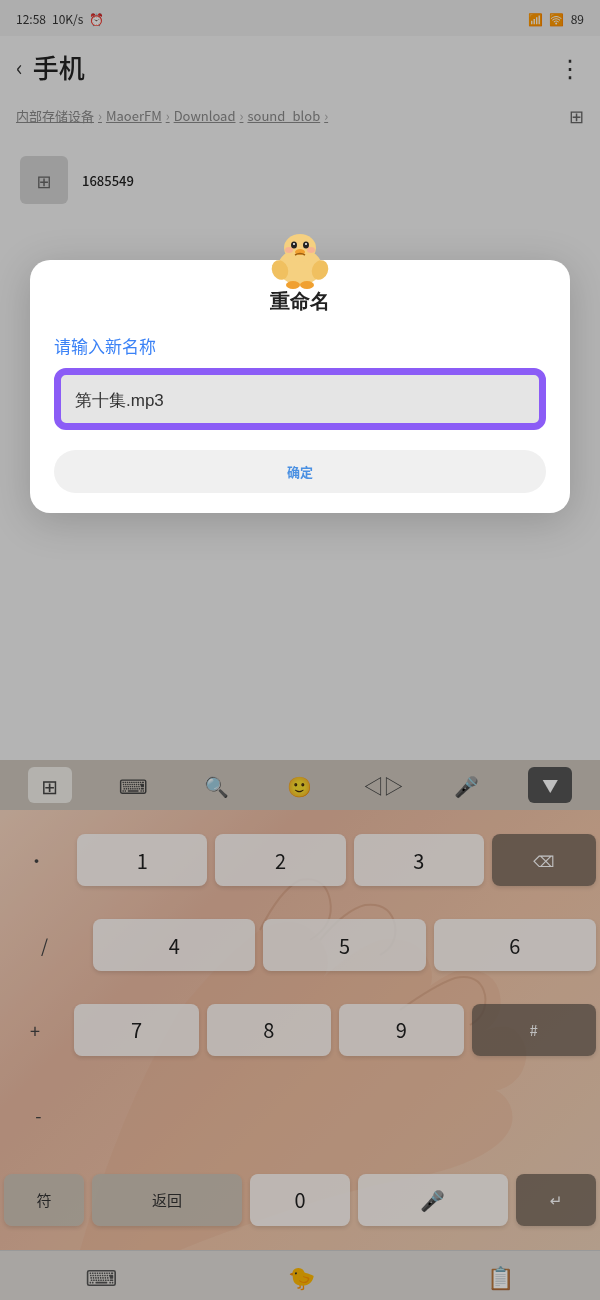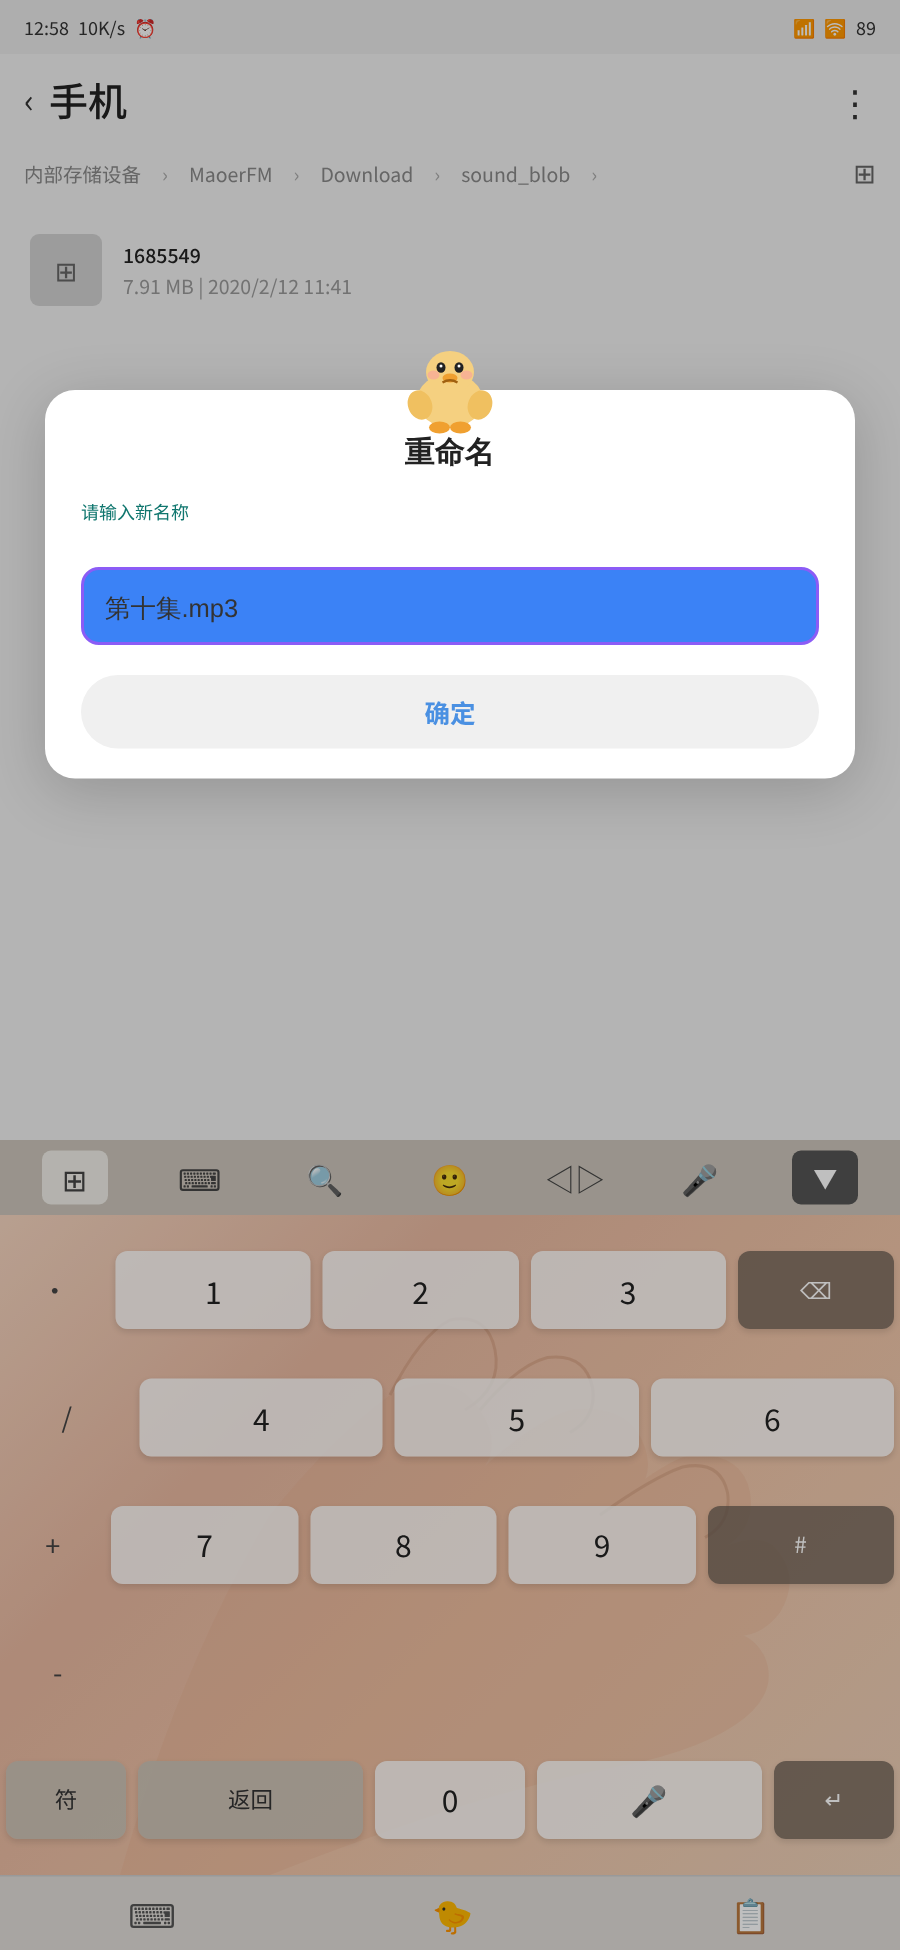--- a/index.html
+++ b/index.html
@@ -41,21 +41,21 @@
     .nav-more { font-size: 24px; color: #333; cursor: pointer; letter-spacing: 2px; }
 
     
     .breadcrumb {
       background: #f0f0f0;
       padding: 6px 16px 10px 16px;
       display: flex;
       align-items: center;
       justify-content: space-between;
     }
-    .breadcrumb-path { display: flex; align-items: center; gap: 14px; font-size: 13px; color: #888; flex-wrap: wrap; }
+    .breadcrumb-path { display: flex; align-items: center; gap: 4px; font-size: 13px; color: #888; flex-wrap: wrap; text-decoration: underline; }
     .breadcrumb-path span { color: #888; }
     .breadcrumb-path .sep { color: #aaa; }
     .breadcrumb-grid { color: #666; font-size: 18px; }
 
     
     .file-section {
       background: #f0f0f0;
       padding: 10px 16px 20px 16px;
     }
     .file-item {
@@ -102,30 +102,30 @@
     }
     .dialog-title {
       text-align: center;
       font-size: 20px;
       font-weight: 600;
       color: #222;
       margin-bottom: 18px;
       font-family: Liberation Mono, monospace;
     }
     .dialog-label {
-      font-size: 12px;
-      color: #0f766e;
-      margin-bottom: 28px;
+      font-size: 17px;
+      color: #3b82f6;
+      margin-bottom: 10px;
     }
     .dialog-input-wrap {
-      border: 2px solid #8b5cf6;
+      border: 7px solid #8b5cf6;
       border-radius: 12px;
       padding: 12px 14px;
       margin-bottom: 20px;
-      background: #3b82f6;
+      background: #e5e5e5;
     }
     .dialog-input {
       width: 100%;
       border: none;
       outline: none;
       font-size: 17px;
       color: #333;
       background: transparent;
     }
     .dialog-mascot {
@@ -149,21 +149,21 @@
       color: #555;
       padding: 12px 0;
       background: #f0f0f0;
       border-radius: 30px;
       margin-right: 12px;
       cursor: pointer;
     }
     .btn-confirm {
       flex: 1;
       text-align: center;
-      font-size: 17px;
+      font-size: 13px;
       color: #4a90e2;
       font-weight: 600;
       padding: 12px 0;
       background: #f0f0f0;
       border-radius: 30px;
       cursor: pointer;
     }
 
     
     .keyboard {
@@ -353,21 +353,20 @@
   <span class="breadcrumb-grid">⊞</span>
 </div>
 
 <div class="file-section">
   <div class="file-item">
     <div class="file-icon">
       <span>⊞</span>
     </div>
     <div class="file-info">
       <div class="file-name">1685549</div>
-      <div class="file-meta">7.91 MB  |  2020/2/12 11:41</div>
     </div>
   </div>
 </div>
 
 <div class="dialog-overlay"></div>
 
 <div class="rename-dialog">
 
   <div class="dialog-mascot">
     <svg viewBox="0 0 70 70" xmlns="http://www.w3.org/2000/svg" class="mascot-svg">

